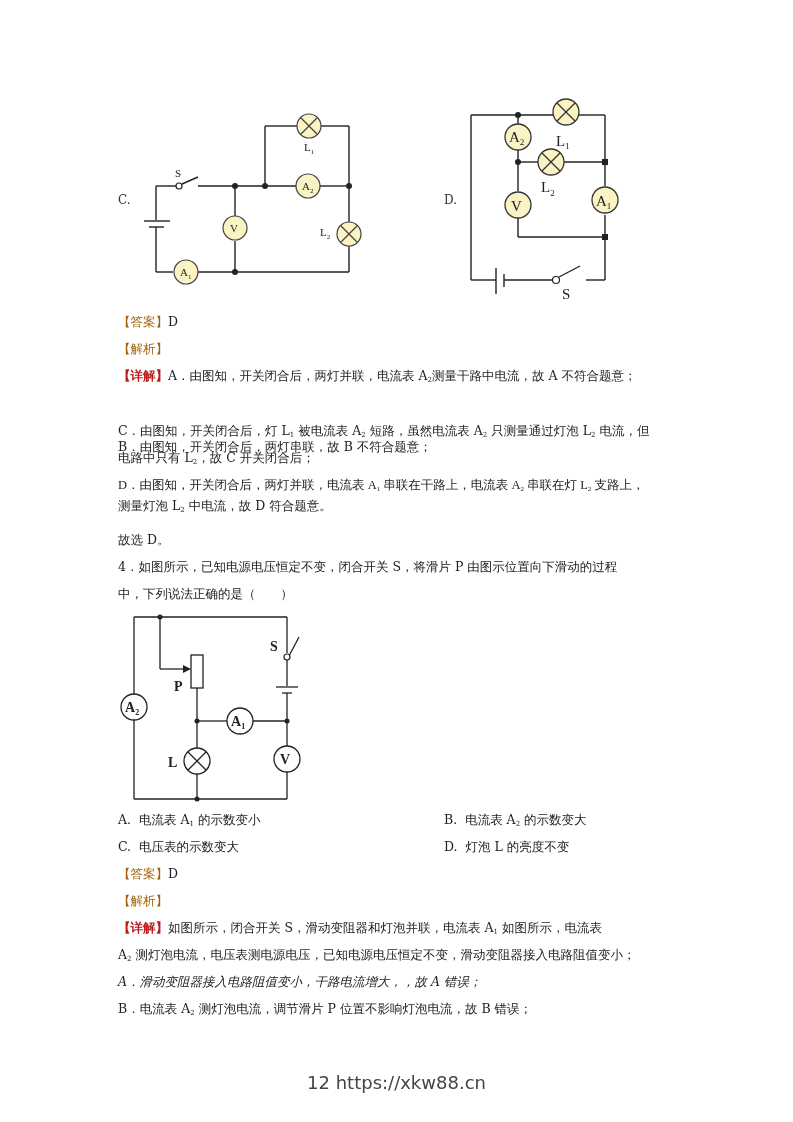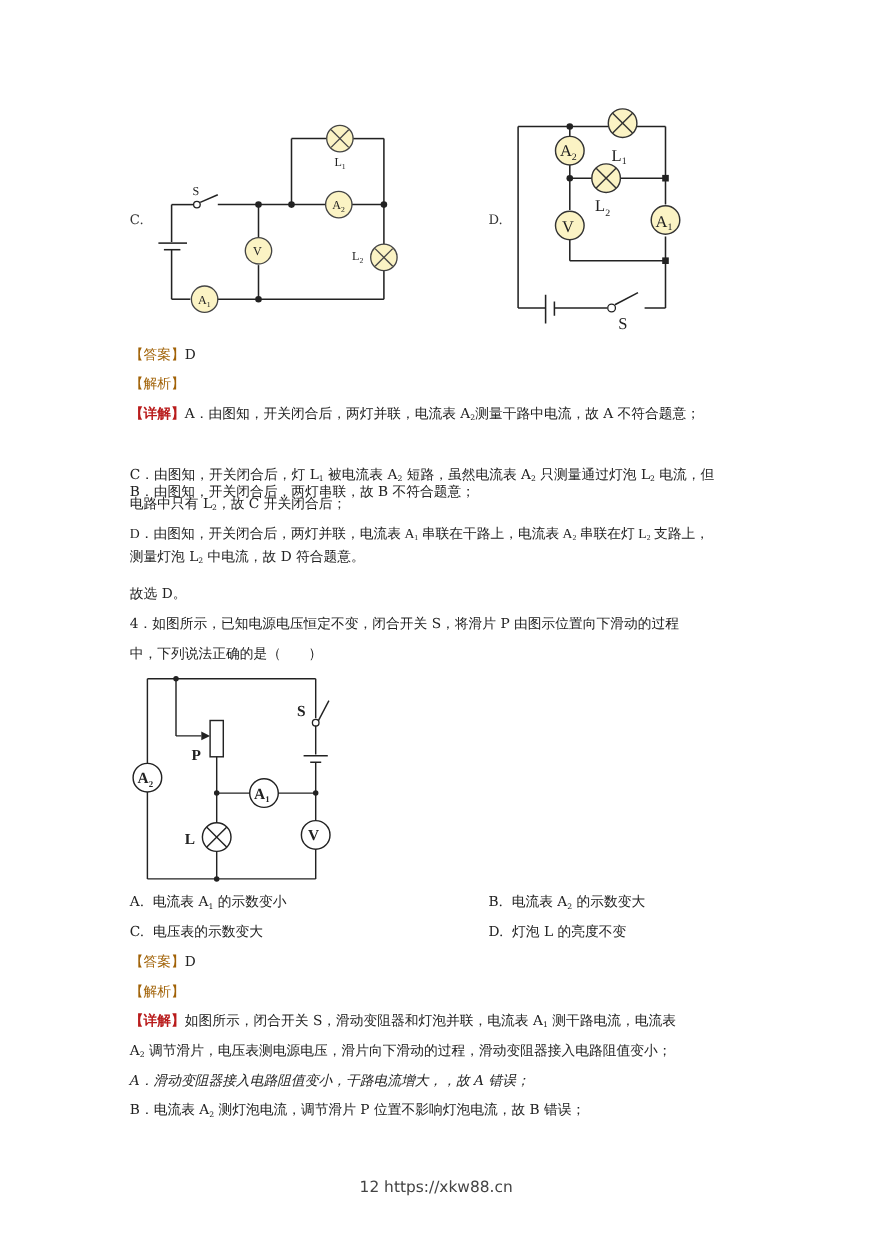--- a/index.html
+++ b/index.html
@@ -5,21 +5,21 @@
   html, body { margin: 0; padding: 0; background: #ffffff; }
   body { width: 793px; height: 1122px; position: relative; overflow: hidden;
          font-family: "DejaVu Serif", "Liberation Serif", serif; color: #222; }
   .abs { position: absolute; }
   .line { position: absolute; left: 118px; font-size: 12.5px; line-height: 16px; white-space: nowrap; color: #222; }
   .tag { color: #a16207; }
   .tag-b { color: #b91c1c; font-weight: bold; }
   sub { font-size: 7px; vertical-align: -2px; }
   .opt-label { position: absolute; font-size: 12px; color: #333; font-family: "DejaVu Serif", serif; }
   .footer { position: absolute; left: 0; width: 793px; top: 1072px; text-align: center;
-            font-family: "DejaVu Sans", "Liberation Sans", sans-serif; font-size: 14px; color: #444; }
+            font-family: "DejaVu Sans", "Liberation Sans", sans-serif; font-size: 18px; color: #444; }
   svg text { font-family: "Liberation Serif", "DejaVu Serif", serif; }
 </style>
 </head>
 <body>
 
 <span class="opt-label" style="left:118px;top:193px;">C.</span>
 <svg class="abs" style="left:140px;top:110px;" width="240" height="180" viewBox="140 110 240 180">
   <g stroke="#222" stroke-width="1.4" fill="none">
 
     <line x1="156" y1="186" x2="156" y2="220"></line>
@@ -222,24 +222,24 @@
   <span>D.</span>&nbsp;&nbsp;<span>灯泡 L 的亮度不变</span>
 </div>
 
 <div class="line" style="top:866px;">
   <span class="tag">【答案】</span><span>D</span>
 </div>
 <div class="line" style="top:893px;">
   <span class="tag">【解析】</span>
 </div>
 <div class="line" style="top:920px;">
-  <span class="tag-b">【详解】</span><span>如图所示，闭合开关 S，滑动变阻器和灯泡并联，电流表 A</span><sub>1</sub><span> 测干路电流，电流表</span>
+  <span class="tag-b">【详解】</span><span>如图所示，闭合开关 S，滑动变阻器和灯泡并联，电流表 A</span><sub>1</sub><span> 如图所示，电流表</span>
 </div>
 <div class="line" style="top:947px;">
-  <span>A</span><sub>2</sub><span> 调节滑片，电压表测电源电压，滑片向下滑动的过程，滑动变阻器接入电路阻值变小；</span>
+  <span>A</span><sub>2</sub><span> 测灯泡电流，电压表测电源电压，已知电源电压恒定不变，滑动变阻器接入电路阻值变小；</span>
 </div>
 <div class="line" style="top:974px;font-style:italic;">
   <span>A．滑动变阻器接入电路阻值变小，干路电流增大，，故 A 错误；</span>
 </div>
 <div class="line" style="top:1001px;">
   <span>B．电流表 A</span><sub>2</sub><span> 测灯泡电流，调节滑片 P 位置不影响灯泡电流，故 B 错误；</span>
 </div>
 
 <div class="footer">
   <span>12</span>

